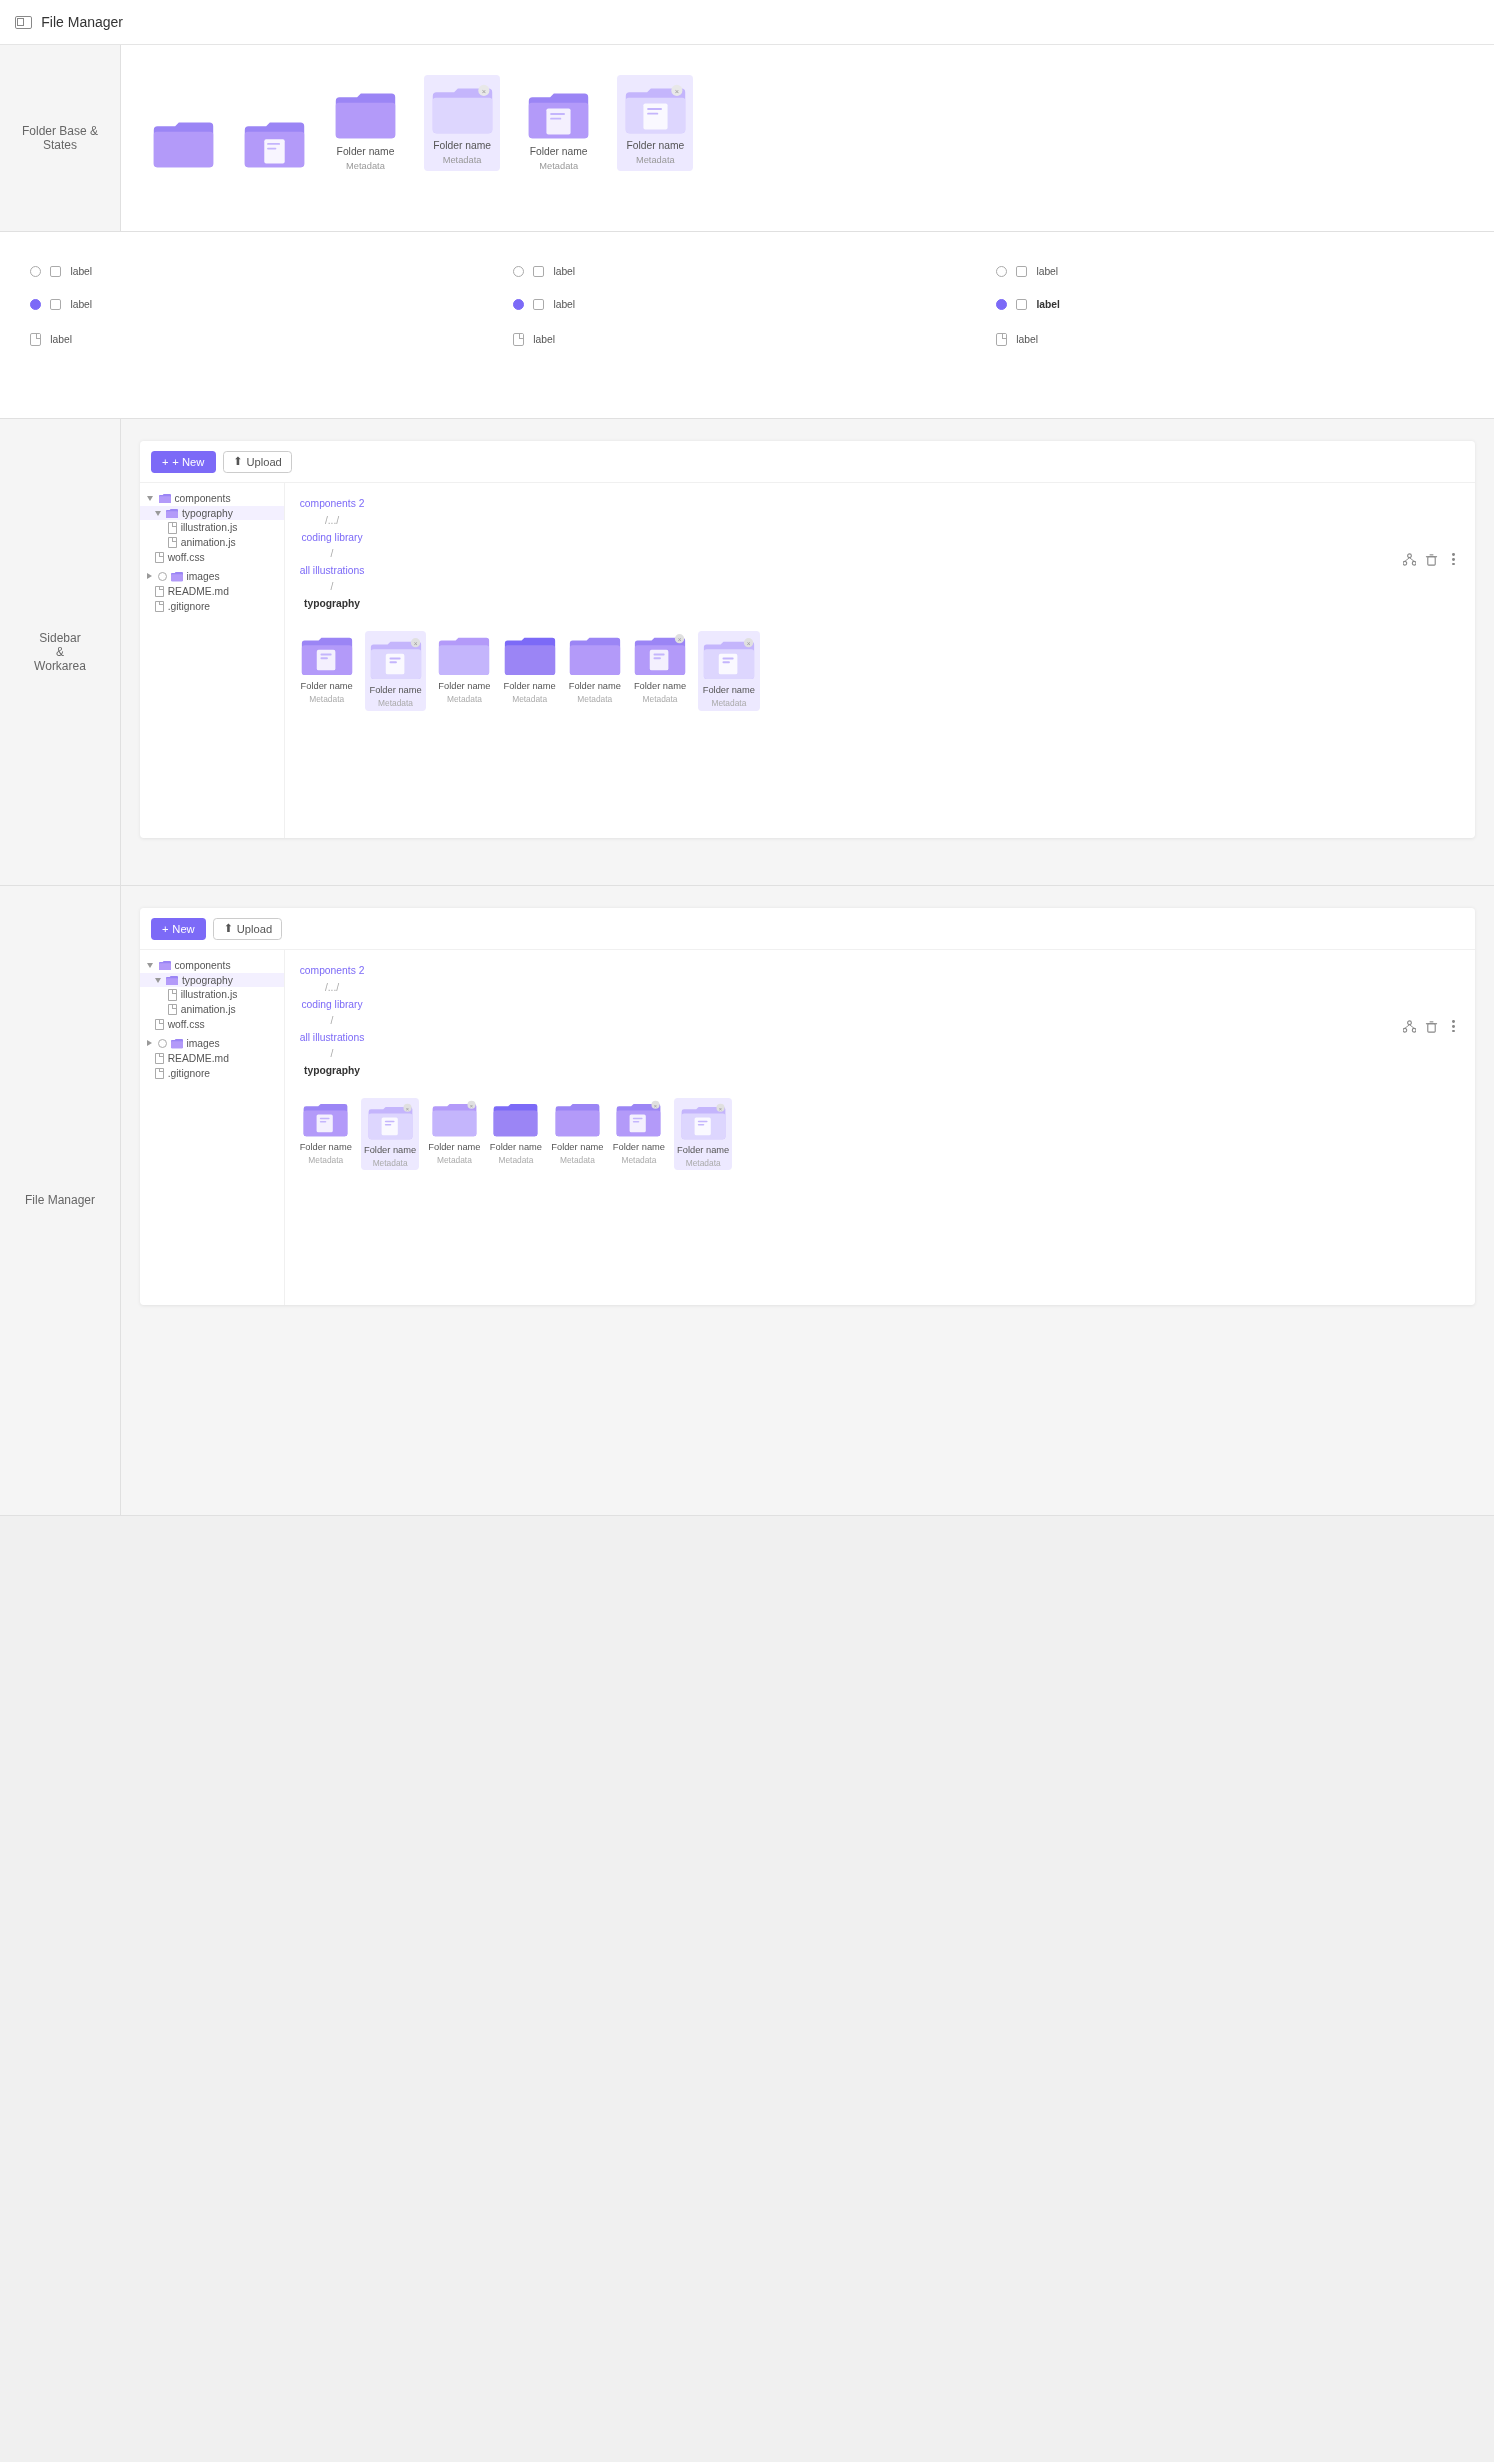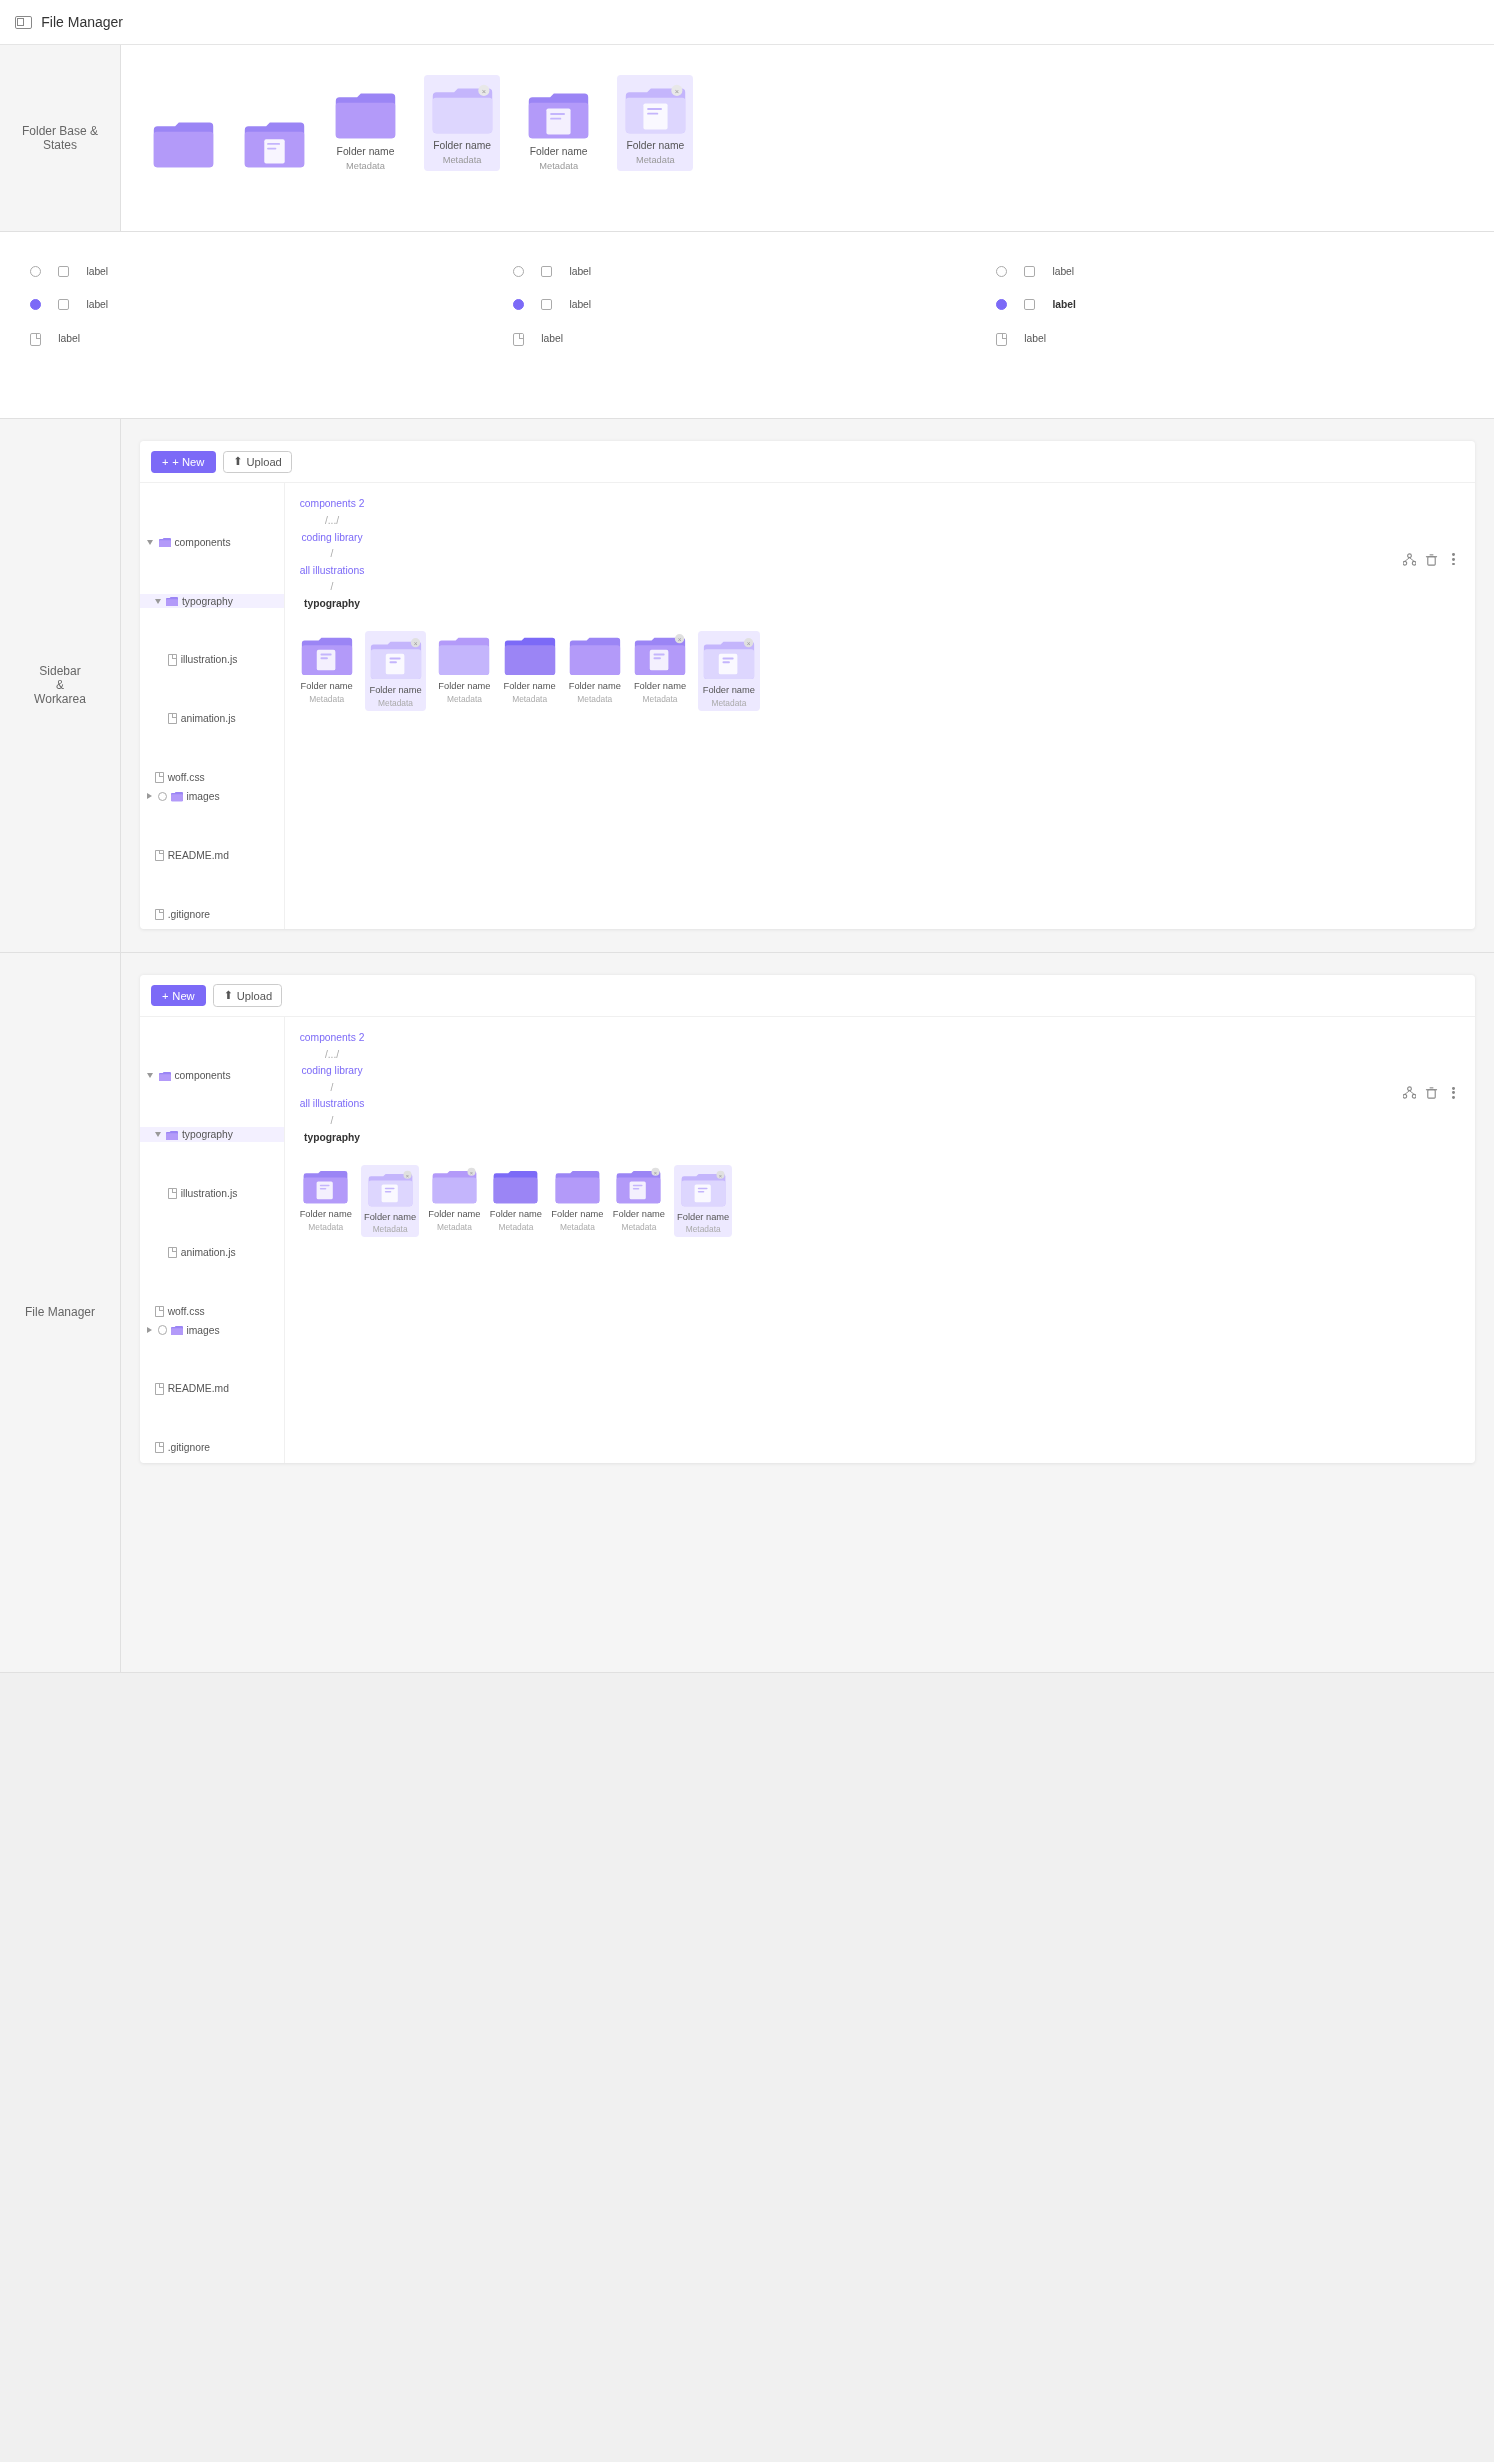--- a/index.html
+++ b/index.html
@@ -104,21 +104,22 @@
     
     .sidebar-items-grid {
       display: grid;
       grid-template-columns: repeat(3, 1fr);
       row-gap: 15px;
       column-gap: 15px;
     }
 
     .sidebar-item-row {
       display: flex;
-      gap: 17px;
+      align-items: center;
+      gap: 9px;
       padding: 3.7px 0;
     }
 
     .si-circle {
       width: 11.2px; height: 11.2px;
       border-radius: 50%;
       border: 1.4px solid #aaa;
       flex-shrink: 0;
     }
     .si-circle.filled {
@@ -220,21 +221,20 @@
       font-size: 10.3px;
       color: #555;
     }
 
     .tree-item {
       display: flex;
       align-items: center;
       gap: 3.7px;
       padding: 1.9px 7.5px;
       cursor: pointer;
-      margin-top: 44px;
     }
 
     .tree-item.active {
       background: #f3f0ff;
     }
 
     .tree-file-icon {
       width: 9.3px; height: 11.2px;
       border: 0.9px solid #aaa;
       border-radius: 0.9px;

